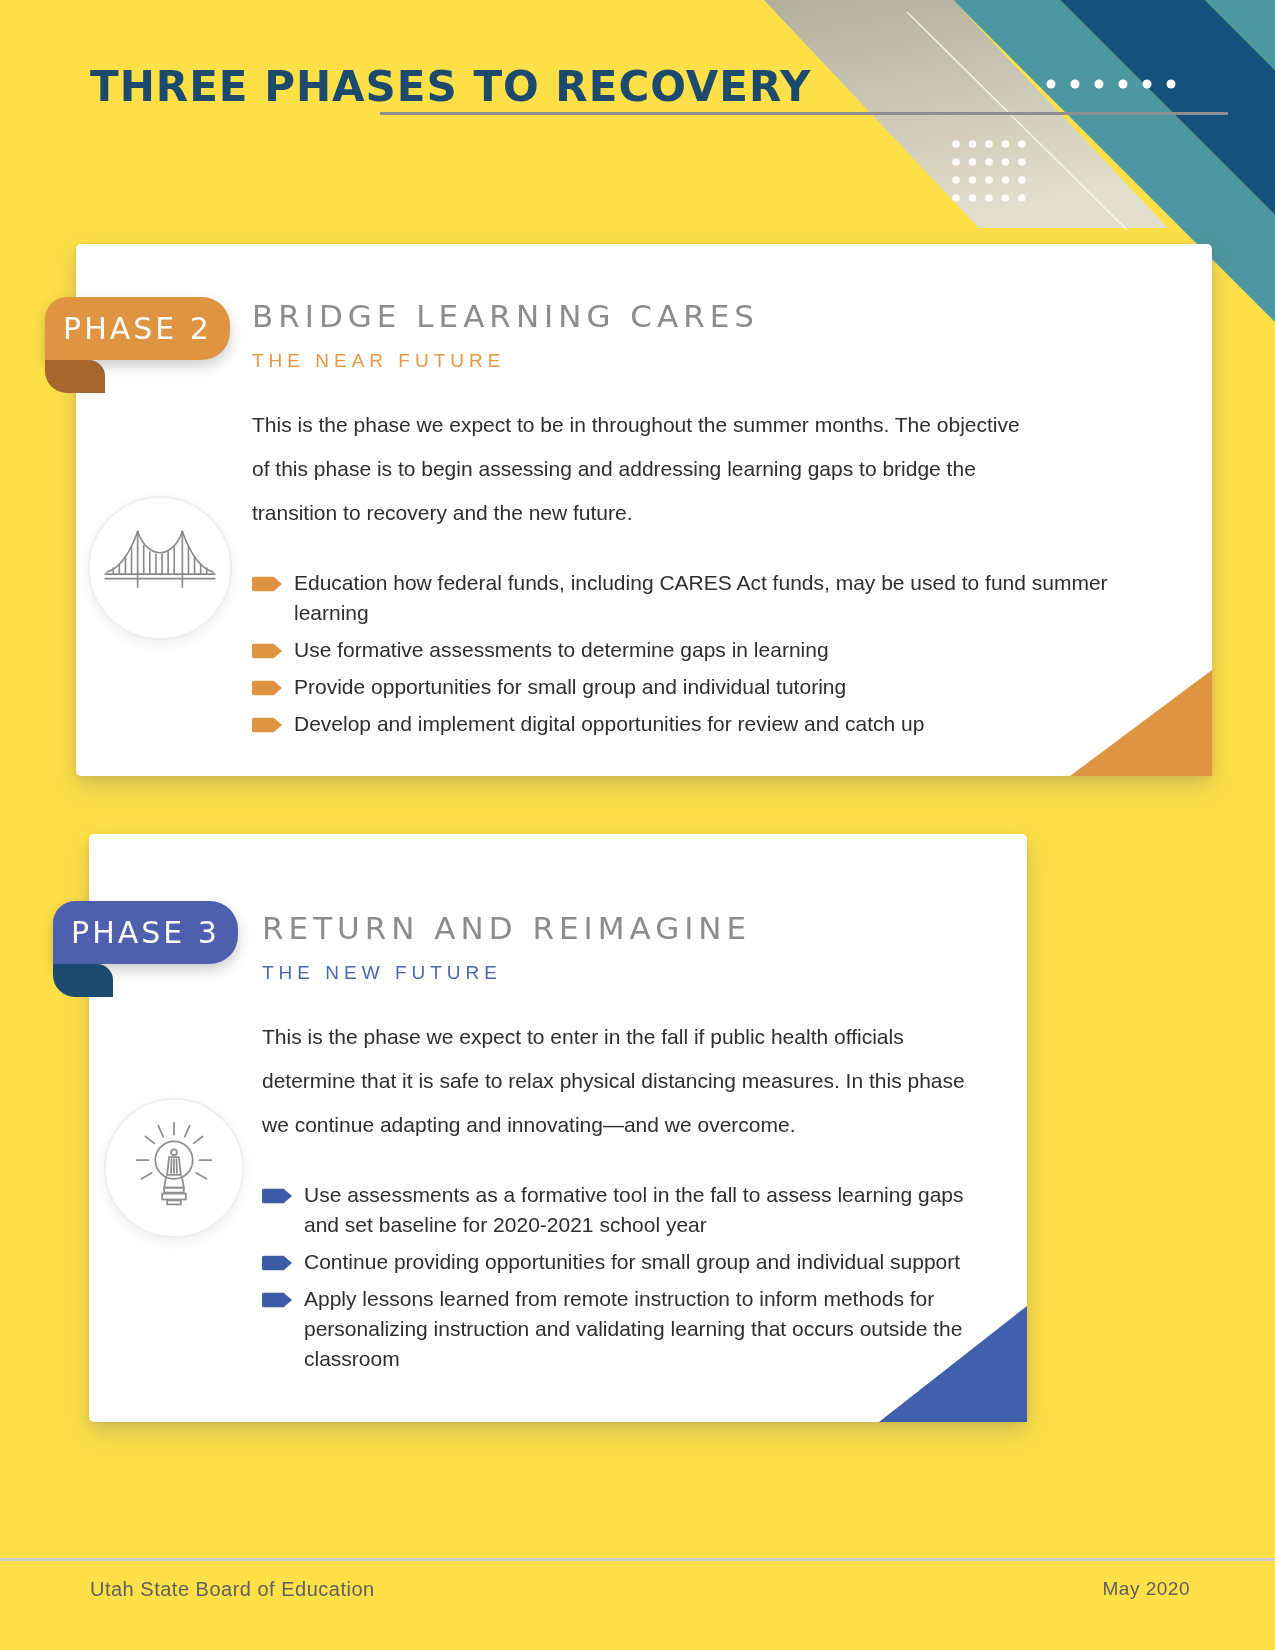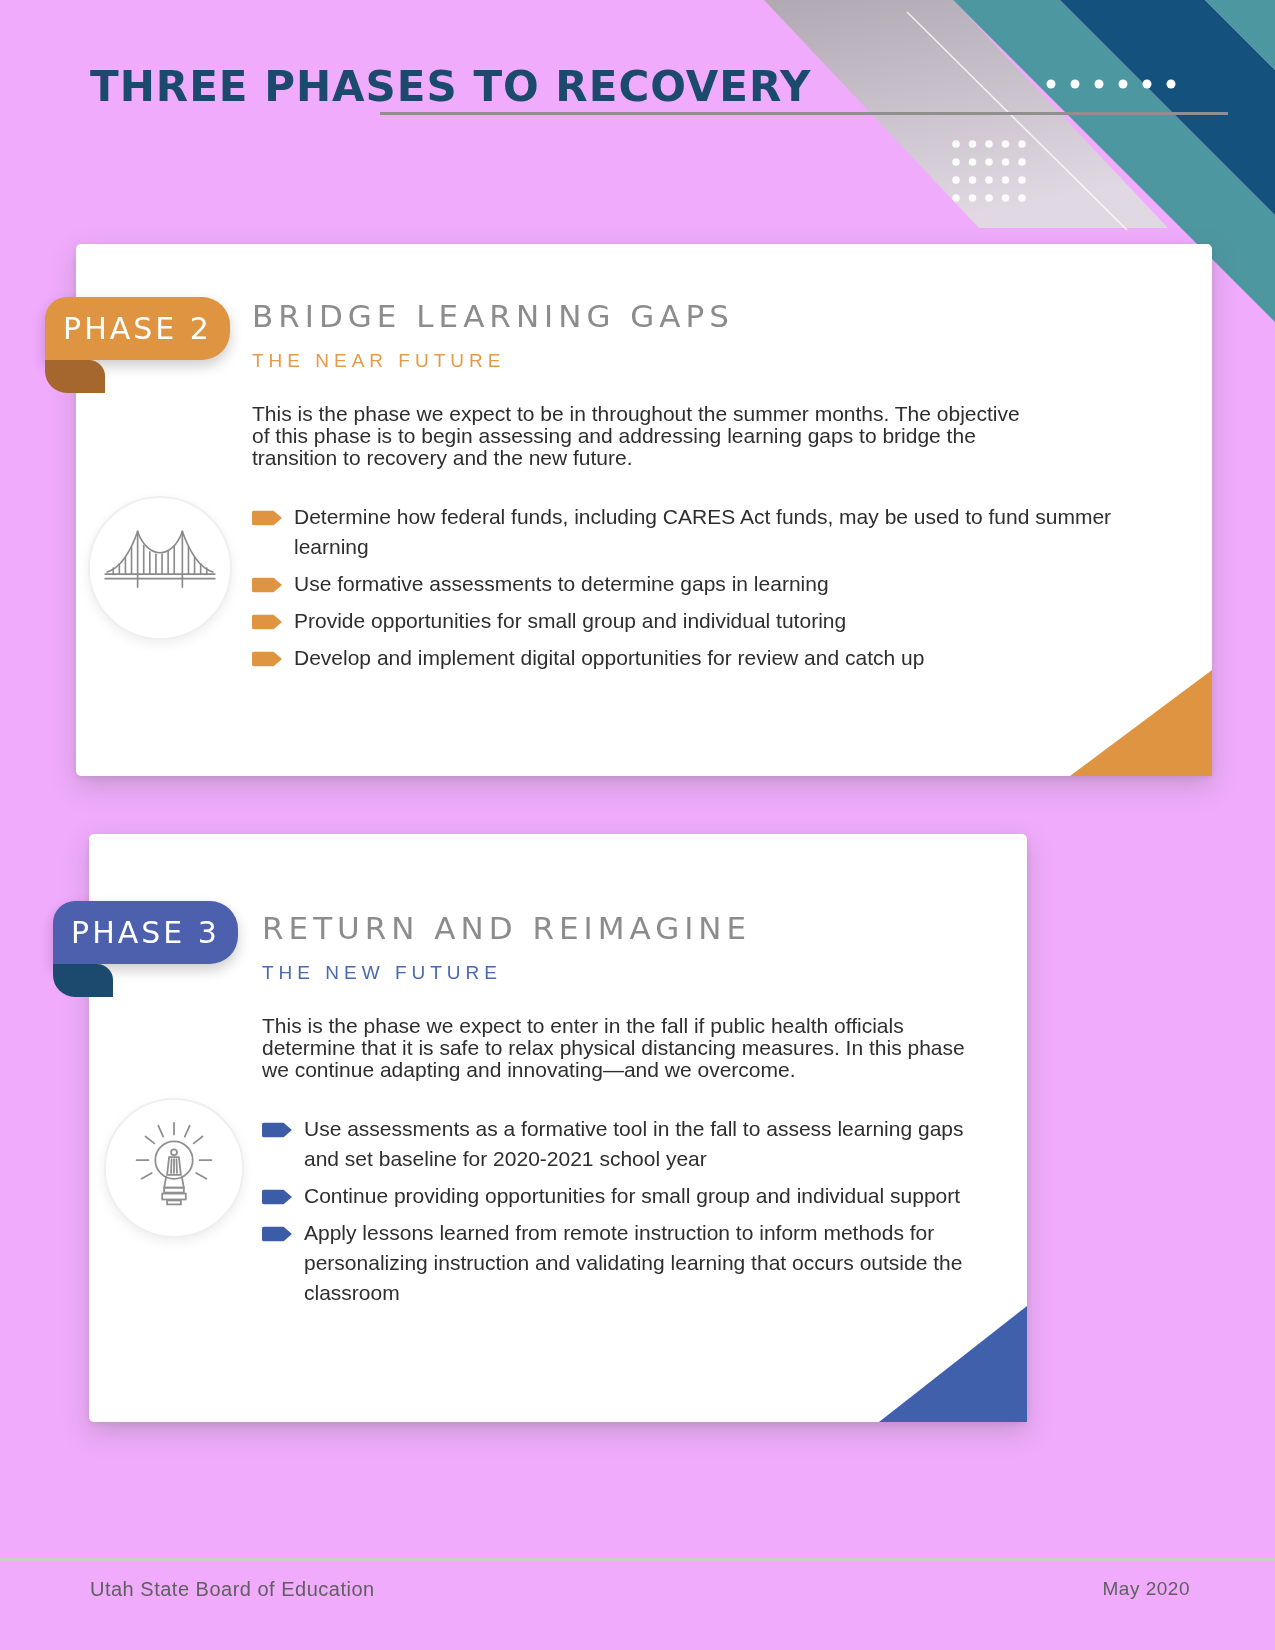--- a/index.html
+++ b/index.html
@@ -1,16 +1,16 @@
 <!DOCTYPE html>
 <html><head>
 <meta charset="utf-8">
 <style>
   html,body{margin:0;padding:0;background:#ffffff;}
-  .page{position:relative;width:1275px;height:1650px;background:#f0abfc;overflow:hidden;
+  .page{position:relative;width:1275px;height:1650px;background:#fde047;overflow:hidden;
         font-family:"Liberation Sans",sans-serif;}
 
   
   .decor{position:absolute;top:0;right:0;width:535px;height:470px;z-index:0;}
 
   
   .title{position:absolute;left:90px;top:62px;z-index:2;
          font-family:"DejaVu Sans",sans-serif;font-weight:bold;font-size:42px;
          letter-spacing:1px;color:#1B4A6D;margin:0;}
   .title-rule{position:absolute;left:380px;top:112px;width:848px;height:3px;
@@ -37,21 +37,21 @@
   .badge-3{left:53px;top:901px;}
 
   
   .content{position:relative;height:100%;box-sizing:border-box;}
   .card-1 .content{padding:52px 40px 0 176px;}
   .card-2 .content{padding:74px 40px 0 173px;}
   h2.phase-heading{margin:0;font-family:"DejaVu Sans",sans-serif;font-weight:normal;
                    font-size:31px;line-height:40px;letter-spacing:5px;color:#8C8C8C;}
   h3.phase-sub{margin:10px 0 0 0;font-weight:normal;font-size:19px;line-height:30px;
                letter-spacing:5px;color:var(--sub);}
-  p.phase-desc{margin:27px 0 0 0;font-size:21px;line-height:22px;color:#2e2e2e;max-width:770px;}
+  p.phase-desc{margin:27px 0 0 0;font-size:21px;line-height:44px;color:#2e2e2e;max-width:770px;}
   ul.bullets{list-style:none;margin:33px 0 0 0;padding:0;max-width:890px;}
   ul.bullets li{display:flex;align-items:flex-start;margin:0 0 7px 0;
                 font-size:21px;line-height:30px;color:#2e2e2e;}
   .tag{flex:0 0 30px;width:30px;height:16px;margin:8px 12px 0 0;background:var(--bullet);
        clip-path:polygon(0 4%,72% 4%,100% 50%,72% 96%,0 96%);border-radius:3px;}
 
   
   .icon-circle{position:absolute;width:140px;height:140px;border-radius:50%;background:#ffffff;
                border:2px solid #efefef;box-shadow:0 4px 12px rgba(0,0,0,.07);
                display:flex;align-items:center;justify-content:center;z-index:2;}
@@ -110,27 +110,27 @@
         <circle cx="265.5" cy="198" r="3.8"></circle>
         <circle cx="282" cy="198" r="3.8"></circle>
     </g>
   </svg>
 
   <h1 class="title">THREE PHASES TO RECOVERY</h1>
   <div class="title-rule"></div>
 
   <div class="card card-1" style="--tri: #DE9440; --sub: #E59A45; --bullet: #DE9440;">
     <div class="content">
-      <h2 class="phase-heading">BRIDGE LEARNING GAPS</h2>
+      <h2 class="phase-heading">BRIDGE LEARNING CARES</h2>
       <h3 class="phase-sub">THE NEAR FUTURE</h3>
       <p class="phase-desc">This is the phase we expect to be in throughout the summer months. The objective of this phase is to begin assessing and addressing learning gaps to bridge the transition to recovery and the new future.</p>
       <ul class="bullets">
         <li>
             <span class="tag"></span>
-            <span>Determine how federal funds, including CARES Act funds, may be used to fund summer learning</span>
+            <span>Education how federal funds, including CARES Act funds, may be used to fund summer learning</span>
           </li>
         <li>
             <span class="tag"></span>
             <span>Use formative assessments to determine gaps in learning</span>
           </li>
         <li>
             <span class="tag"></span>
             <span>Provide opportunities for small group and individual tutoring</span>
           </li>
         <li>

